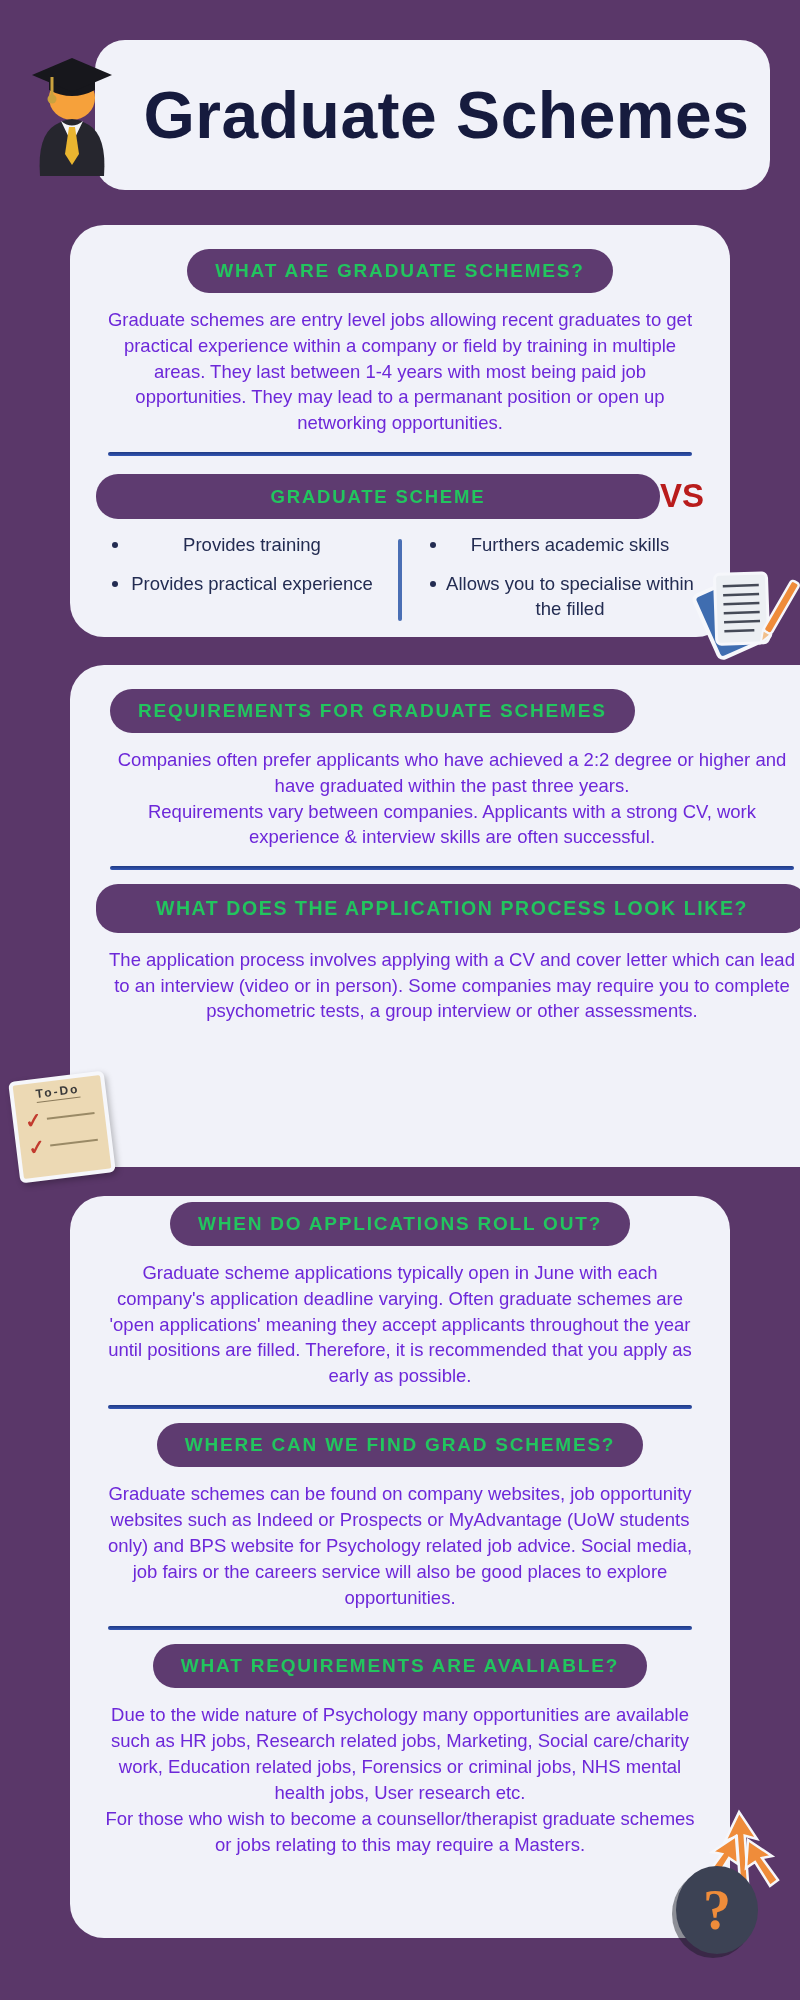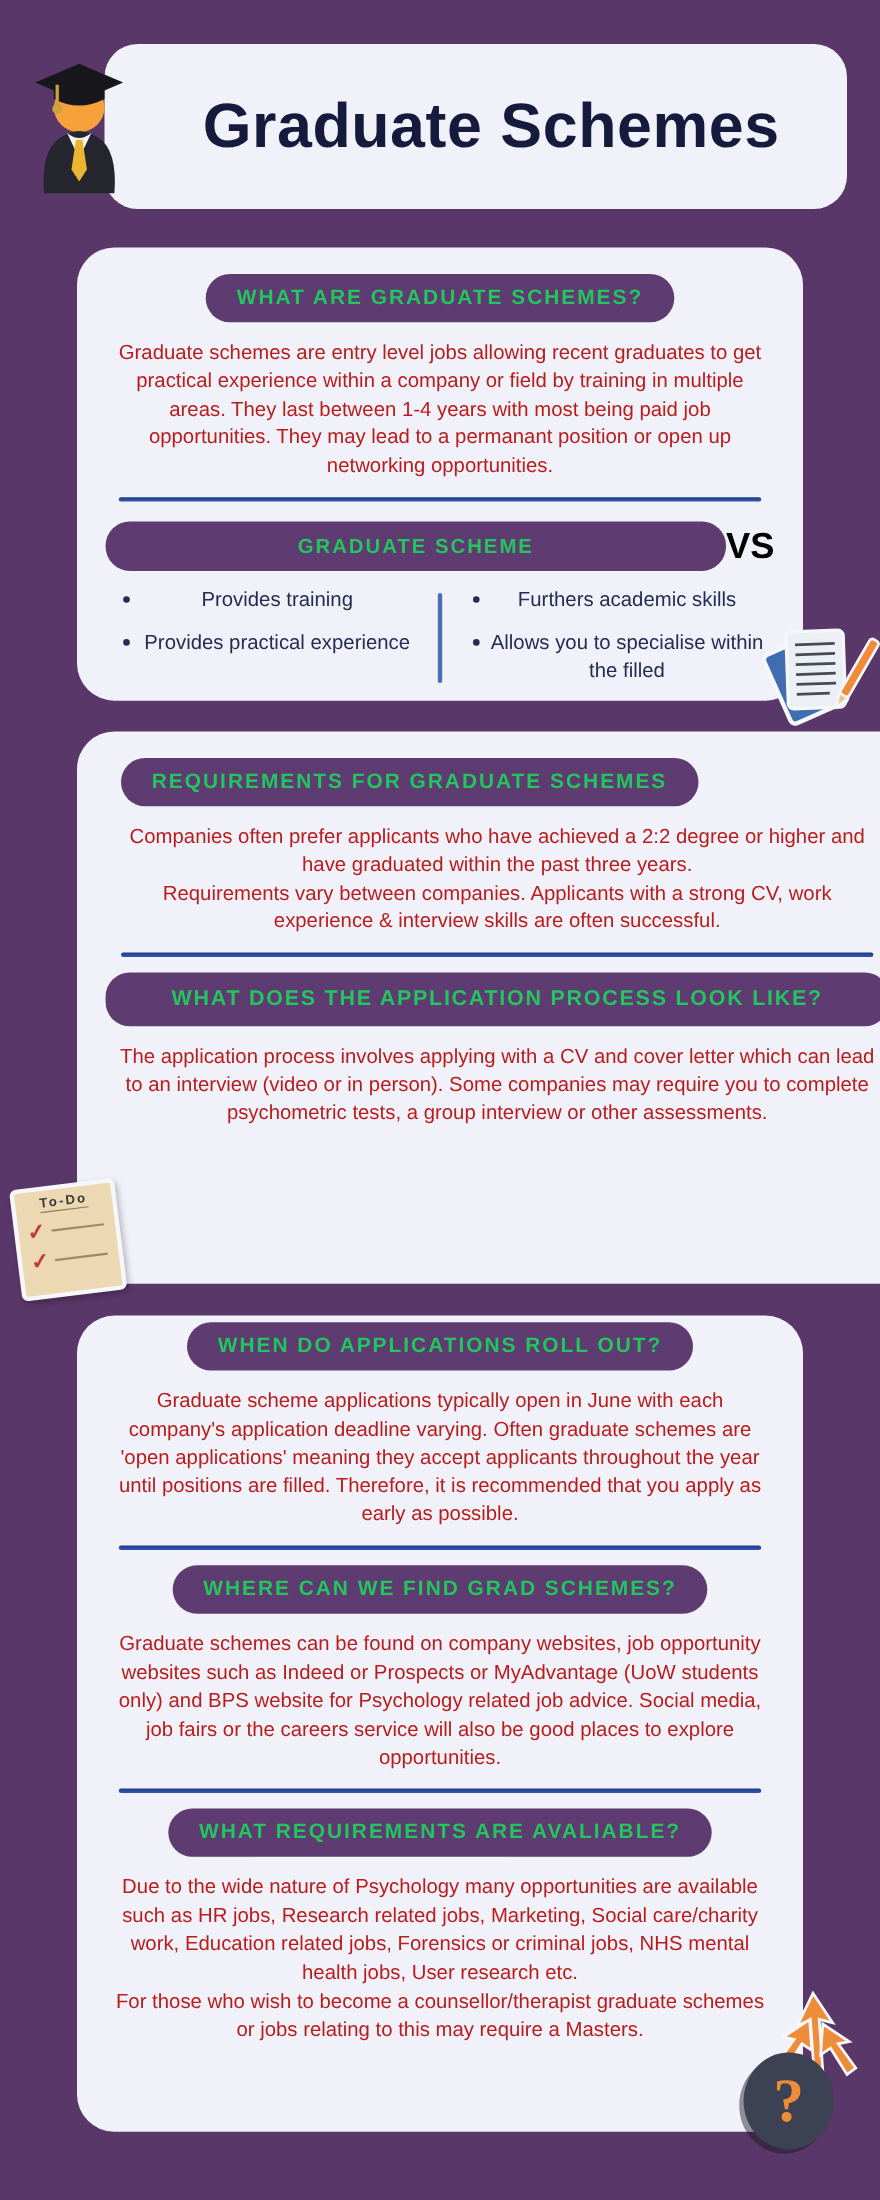--- a/index.html
+++ b/index.html
@@ -19,50 +19,50 @@
     box-sizing:border-box;
   }
   
   #header-card{
     left:95px;top:40px;width:675px;height:150px;
     border-radius:30px;
     align-items:center;justify-content:center;
     flex-direction:row;
   }
   .page-title{
-    font-size:57px;font-weight:bold;color:#161b3e;
+    font-size:66px;font-weight:bold;color:#161b3e;
     letter-spacing:0.5px;padding-left:28px;white-space:nowrap;
   }
   
   .pill{
     background:#5e3b70;color:#22c55e;font-weight:bold;
     font-size:19px;letter-spacing:1.8px;text-align:center;
     border-radius:22px;padding:10px 28px;
     width:max-content;max-width:94%;
     align-self:center;box-sizing:border-box;
     line-height:1.25;
   }
   .pill-left{align-self:flex-start;margin-left:14px;}
   .pill-wide{align-self:stretch;width:auto;max-width:none;padding:12px 10px;letter-spacing:1.6px;font-size:19.5px;}
   .body-text{
-    color:#b91c1c;font-size:18.5px;line-height:1.4;
+    color:#6d28d9;font-size:18.5px;line-height:1.4;
     text-align:center;white-space:pre-line;
     margin:14px 6px 0;
   }
   .divider{
     height:4px;border-radius:2px;
     background:linear-gradient(#1f3a84,#3356b4);
     align-self:center;width:96%;
     margin:16px 0 14px;
   }
   
   .vs-row{display:flex;align-items:center;gap:0;margin-top:4px;}
   .vs-pill{flex:1.28;font-size:18.5px;padding:11px 6px;max-width:none;width:auto;}
   .vs-pill-right{flex:1;}
-  .vs-label{font-size:33px;font-weight:bold;color:#000000;flex:none;}
+  .vs-label{font-size:33px;font-weight:bold;color:#b91c1c;flex:none;}
   .columns{display:flex;margin-top:14px;flex:1;}
   .col{flex:1;display:flex;flex-direction:column;gap:15px;}
   .vdiv{width:4px;background:#4a6fb5;border-radius:2px;margin:6px 12px 0;}
   .bullet-item{display:flex;font-size:18.5px;color:#232c52;line-height:1.32;}
   .bullet-dot{width:6px;height:6px;border-radius:50%;background:#232c52;margin:9px 8px 0 16px;flex:none;}
   .bullet-text{flex:1;text-align:center;padding-right:8px;}
   
   #card1{left:70px;top:225px;width:660px;height:412px;padding:24px 26px 16px;}
   #card2{left:70px;top:665px;width:764px;height:502px;padding:24px 26px 16px;}
   #card3{left:70px;top:1196px;width:660px;height:742px;padding:6px 26px 16px;}

